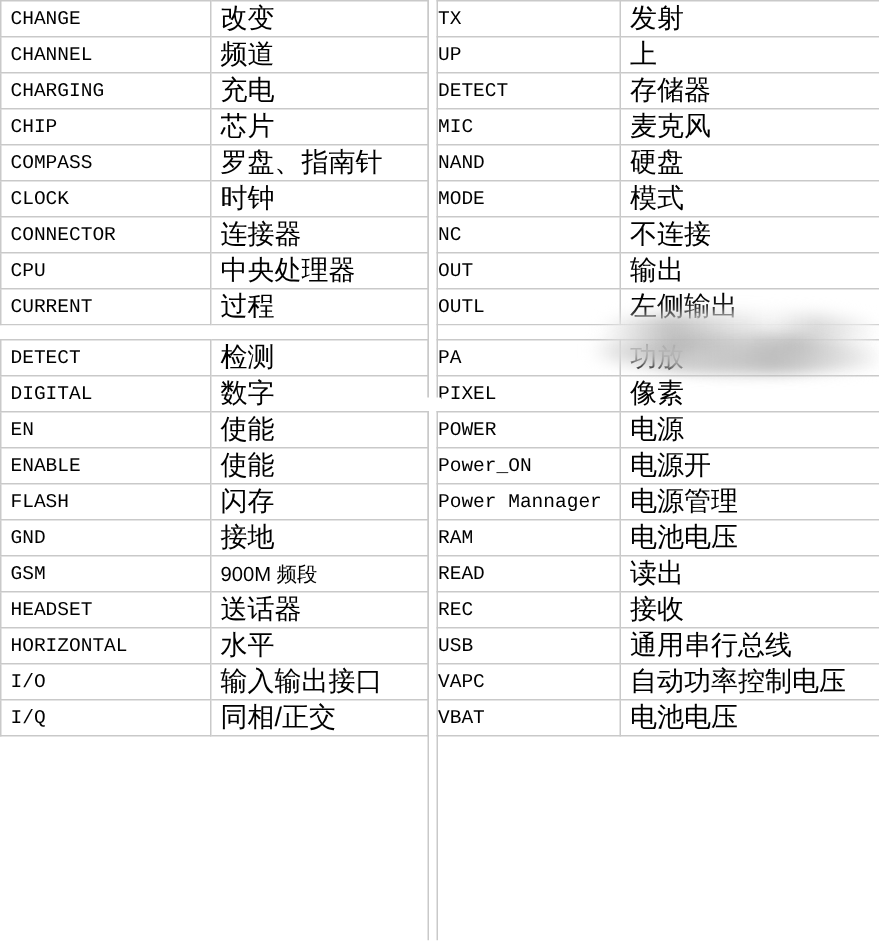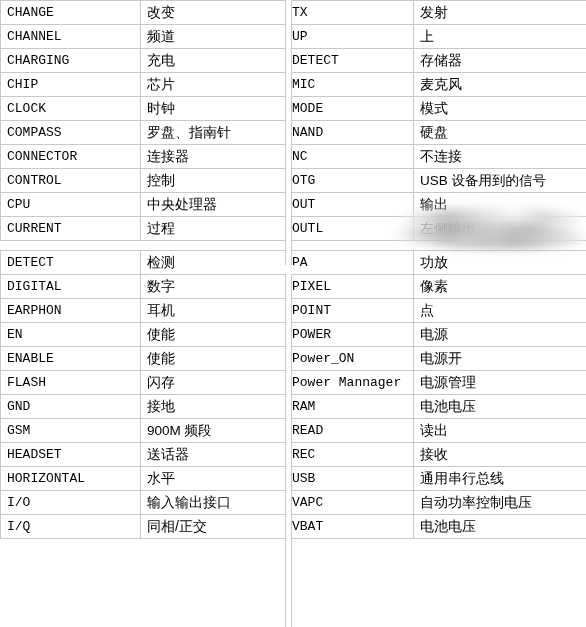--- a/index.html
+++ b/index.html
@@ -44,21 +44,21 @@
   .col-term-b  { width: 128px; }
   .col-mean-b  { width: 173px; }
 
   .term {
     font-family: "Liberation Mono", "DejaVu Sans Mono", monospace;
     font-size: 13px;
     letter-spacing: 0px;
   }
   .meaning {
     font-family: "Liberation Sans", "DejaVu Sans", sans-serif;
-    font-size: 14px;
+    font-size: 18px;
   }
   .meaning.mixed {
     font-size: 13.5px;
   }
 
   
   .table-gap {
     height: 9px;
     background: #ffffff;
     width: 586px;
@@ -161,42 +161,36 @@
           <td class="term">DETECT</td>
           <td class="meaning">存储器</td>
         </tr>
         <tr>
           <td class="term">CHIP</td>
           <td class="meaning">芯片</td>
           <td class="term">MIC</td>
           <td class="meaning">麦克风</td>
         </tr>
         <tr>
+          <td class="term">COMPASS</td>
+          <td class="meaning">罗盘、指南针</td>
+          <td class="term">NAND</td>
+          <td class="meaning">硬盘</td>
+        </tr>
+        <tr>
           <td class="term">CLOCK</td>
           <td class="meaning">时钟</td>
           <td class="term">MODE</td>
           <td class="meaning">模式</td>
         </tr>
         <tr>
-          <td class="term">COMPASS</td>
-          <td class="meaning">罗盘、指南针</td>
-          <td class="term">NAND</td>
-          <td class="meaning">硬盘</td>
-        </tr>
-        <tr>
           <td class="term">CONNECTOR</td>
           <td class="meaning">连接器</td>
           <td class="term">NC</td>
           <td class="meaning">不连接</td>
-        </tr>
-        <tr>
-          <td class="term">CONTROL</td>
-          <td class="meaning">控制</td>
-          <td class="term">OTG</td>
-          <td class="meaning mixed">USB 设备用到的信号</td>
         </tr>
         <tr>
           <td class="term">CPU</td>
           <td class="meaning">中央处理器</td>
           <td class="term">OUT</td>
           <td class="meaning">输出</td>
         </tr>
         <tr>
           <td class="term">CURRENT</td>
           <td class="meaning">过程</td>
@@ -222,26 +216,20 @@
           <td class="term">PA</td>
           <td class="meaning">功放</td>
         </tr>
         <tr>
           <td class="term">DIGITAL</td>
           <td class="meaning">数字</td>
           <td class="term">PIXEL</td>
           <td class="meaning">像素</td>
         </tr>
         <tr>
-          <td class="term">EARPHON</td>
-          <td class="meaning">耳机</td>
-          <td class="term">POINT</td>
-          <td class="meaning">点</td>
-        </tr>
-        <tr>
           <td class="term">EN</td>
           <td class="meaning">使能</td>
           <td class="term">POWER</td>
           <td class="meaning">电源</td>
         </tr>
         <tr>
           <td class="term">ENABLE</td>
           <td class="meaning">使能</td>
           <td class="term">Power_ON</td>
           <td class="meaning">电源开</td>

